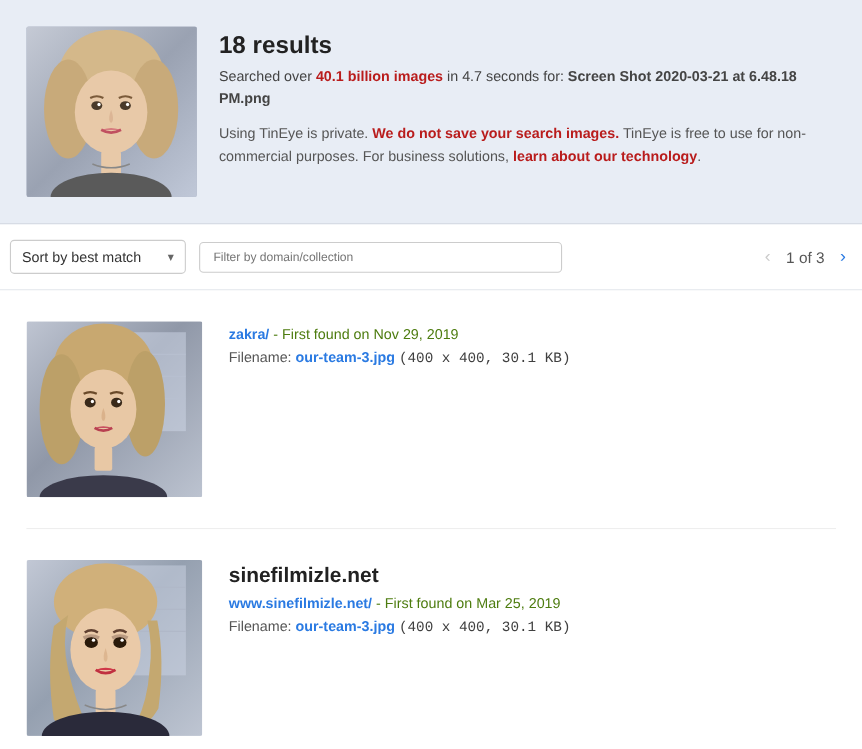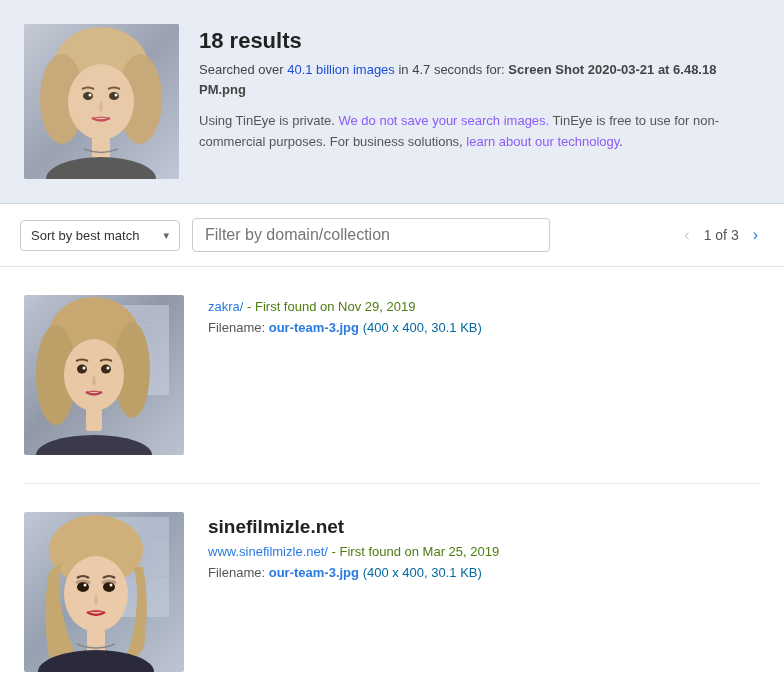--- a/index.html
+++ b/index.html
@@ -44,40 +44,42 @@
       color: #222;
       margin-bottom: 6px;
     }
     .search-meta {
       font-size: 13px;
       color: #444;
       margin-bottom: 12px;
       line-height: 1.5;
     }
     .search-meta a {
-      color: #1d4ed8;
+      color: #b91c1c;
       text-decoration: none;
+      font-weight: bold;
     }
     .search-meta strong { font-weight: 600; }
 
     .privacy-notice {
       font-size: 13px;
       color: #555;
       line-height: 1.6;
       border-top: none;
     }
     .privacy-notice a {
-      color: #8b5cf6;
+      color: #b91c1c;
       text-decoration: none;
+      font-weight: bold;
     }
 
     
     .controls-bar {
       background: #fff;
-      padding: 14px 20px;
+      padding: 14px 9px;
       display: flex;
       align-items: center;
       justify-content: space-between;
       border-bottom: 1px solid #e0e4ea;
     }
     .controls-left {
       display: flex;
       align-items: center;
       gap: 12px;
     }
@@ -96,23 +98,23 @@
     }
     .sort-dropdown .chevron {
       margin-left: auto;
       color: #666;
       font-size: 11px;
     }
     .filter-input {
       border: 1px solid #ccc;
       border-radius: 4px;
       padding: 7px 12px;
-      font-size: 16px;
+      font-size: 11px;
       color: #999;
-      width: 358px;
+      width: 330px;
       outline: none;
     }
 
     .pagination {
       display: flex;
       align-items: center;
       gap: 8px;
       font-size: 14px;
       color: #555;
     }
@@ -159,36 +161,37 @@
       color: #222;
       margin-bottom: 6px;
     }
     .result-path {
       font-size: 13px;
       margin-bottom: 6px;
     }
     .result-path a {
       color: #2a7ae2;
       text-decoration: none;
-      font-weight: 400;
+      font-weight: 700;
     }
     .result-path .first-found {
       color: #4d7c0f;
     }
     .result-filename {
       font-size: 13px;
       color: #555;
     }
     .result-filename a {
       color: #2a7ae2;
       text-decoration: none;
       font-weight: 600;
     }
     .result-filename .file-meta {
-      color: #0369a1;
+      color: #404040;
+      font-family: Liberation Mono, monospace;
     }
   </style>
 </head>
 <body>
 
 <div class="header-section">
   <div class="query-image">
     <svg class="face-svg" viewBox="0 0 155 155" xmlns="http://www.w3.org/2000/svg">
       <defs>
         <linearGradient id="bg1" x1="0%" y1="0%" x2="100%" y2="100%">

